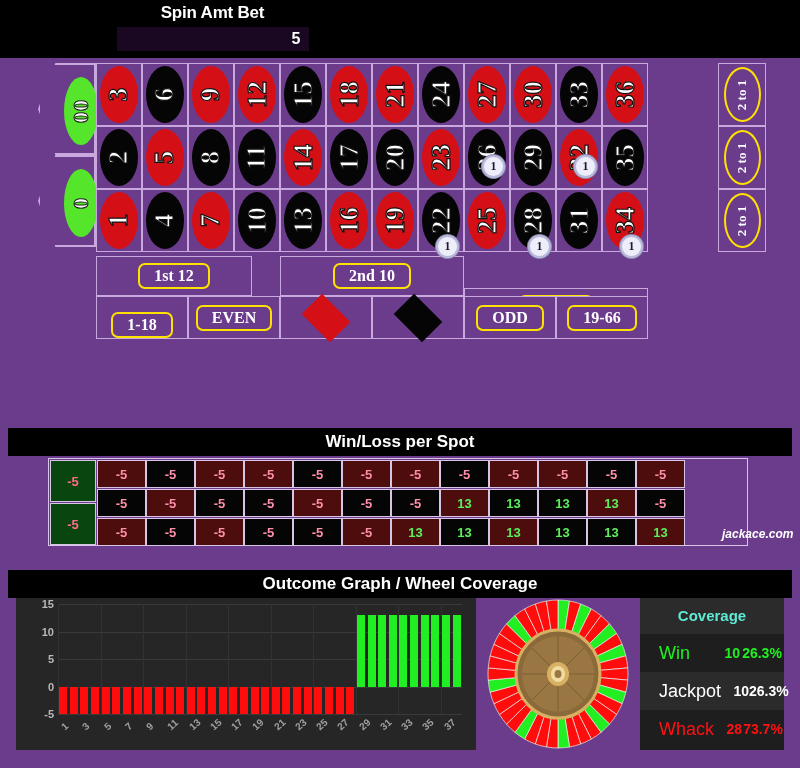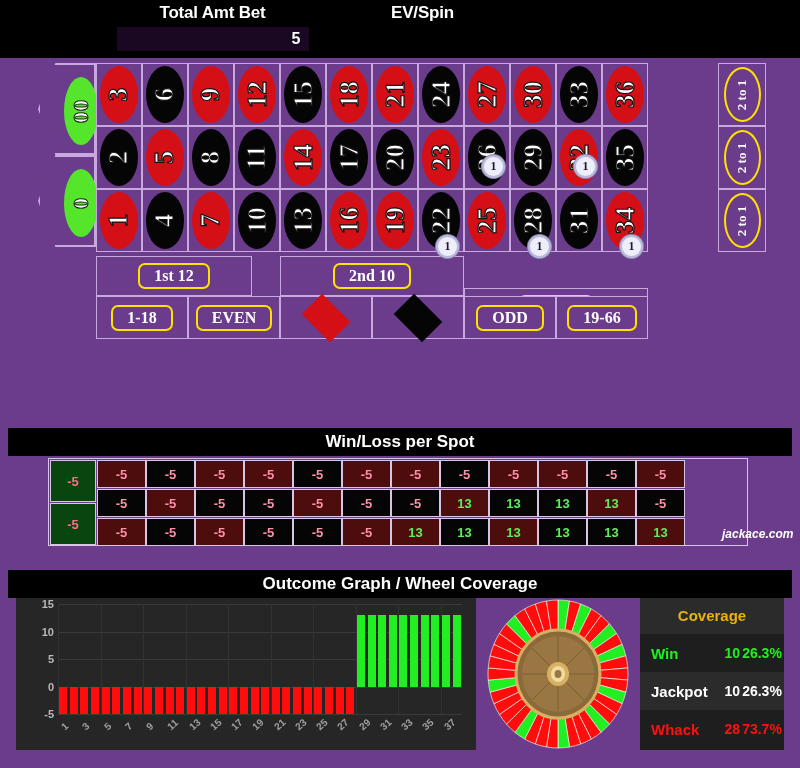--- a/index.html
+++ b/index.html
@@ -203,46 +203,45 @@
     position: absolute; left: 482px; top: 598px;
     width: 152px; height: 152px;
   }
 
   .cov-box {
     position: absolute; left: 640px; top: 598px;
     width: 144px; height: 152px;
     background: #1e1e1e;
   }
   .cov-head {
-    height: 36px; color: #eab308; font-size: 15px; font-weight: bold;
+    height: 36px; color: #5eead4; font-size: 15px; font-weight: bold;
     text-align: center; line-height: 36px;
     background: #2b2b2b;
   }
   .cov-row { display: flex; height: 38px; align-items: stretch; }
   .cov-row.alt { background: #2b2b2b; }
-  .cov-lbl { flex: 0 0 72px; display: flex; align-items: center; padding-left: 11px;
-             font-size: 15px; font-weight: bold; }
+  .cov-lbl { flex: 0 0 72px; display: flex; align-items: center; padding-left: 19px;
+             font-size: 18px; font-weight: normal; }
   .cov-cnt { flex: 0 0 28px; display: flex; align-items: center; justify-content: flex-end;
              font-size: 14px; font-weight: bold; }
   .cov-pct { flex: 1; display: flex; align-items: center; justify-content: center;
              font-size: 14px; font-weight: bold; }
   .c-win { color: #21ef21; }
   .c-jack { color: #ffffff; }
   .c-whack { color: #ff1111; }
 </style>
 </head>
 <body>
 
 <div class="stats-bar">
   <div class="stat-col" style="left:105px;width:215px;">
-    <div class="stat-title">Total Amt Bet</div>
+    <div class="stat-title">Spin Amt Bet</div>
     <div class="stat-value-box" style="width:192px;">5</div>
   </div>
   <div class="stat-col" style="left:320px;width:205px;">
-    <div class="stat-title">EV/Spin</div>
   </div>
 </div>
 
 <div class="table-area">
   <div id="zeros-host">
       <div class="zero-cell zero-00">
         <div class="zero-ellipse">
           <span class="zero-txt">00</span>
         </div>
       </div>
@@ -456,21 +455,21 @@
         <span class="pill">1st 12</span>
       </div>
       <div class="dozen-cell" style="left: 280px; top: 198px; width: 184px;">
         <span class="pill">2nd 10</span>
       </div>
       <div class="dozen-cell" style="left: 464px; top: 198px; width: 184px; margin-top: 32px;">
         <span class="pill">3rd 12</span>
       </div>
     </div>
   <div id="outside-host">
-      <div class="outside-cell" style="left: 96px; top: 238px; width: 92px;">
+      <div class="outside-cell" style="left: 96px; top: 238px; width: 92px; align-items: flex-end;">
         <span class="pill">1-18</span>
       </div>
       <div class="outside-cell" style="left: 188px; top: 238px; width: 92px;">
         <span class="pill">EVEN</span>
       </div>
       <div class="outside-cell" style="left: 280px; top: 238px; width: 92px;">
         <div class="diamond red"></div>
       </div>
       <div class="outside-cell" style="left: 372px; top: 238px; width: 92px;">
         <div class="diamond black"></div>

